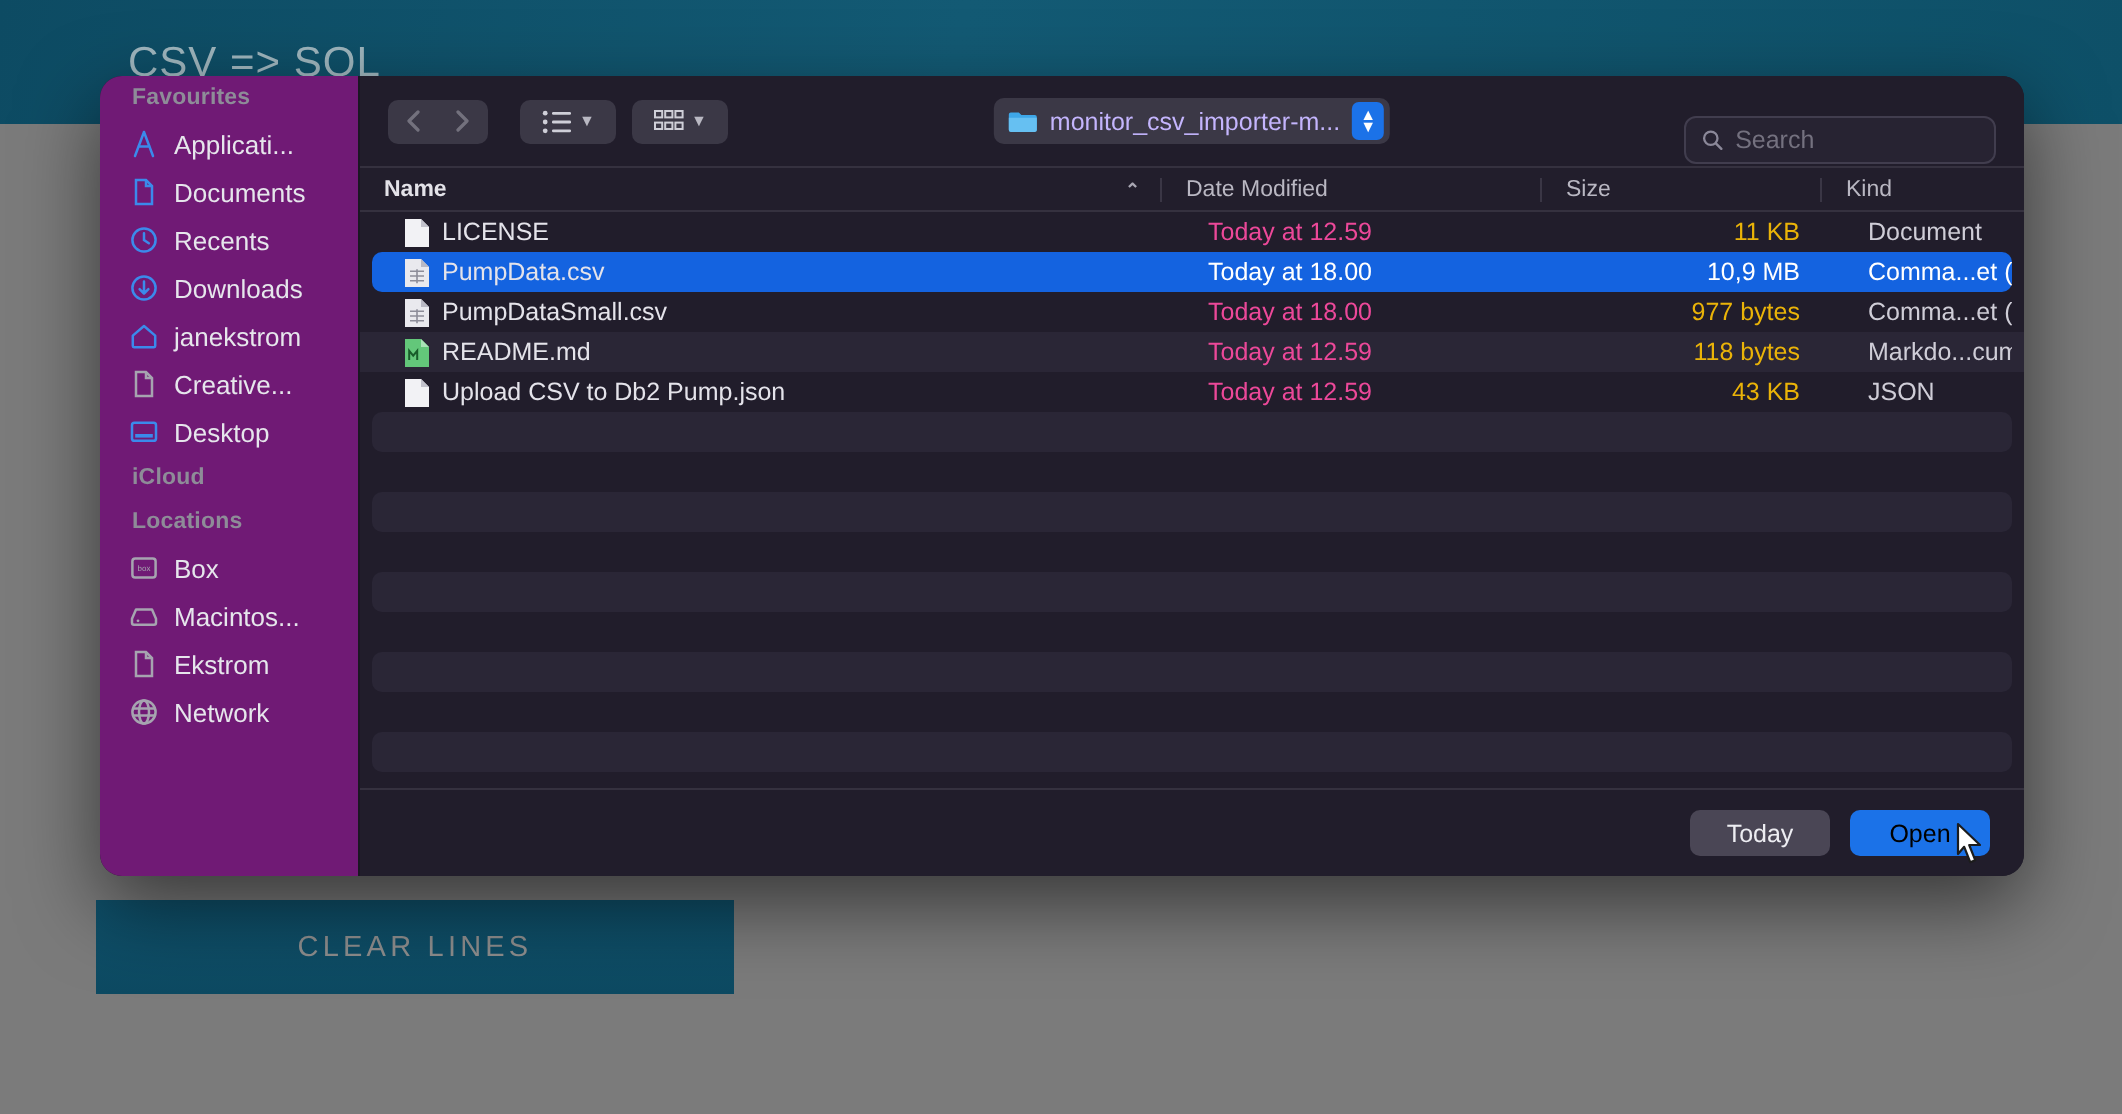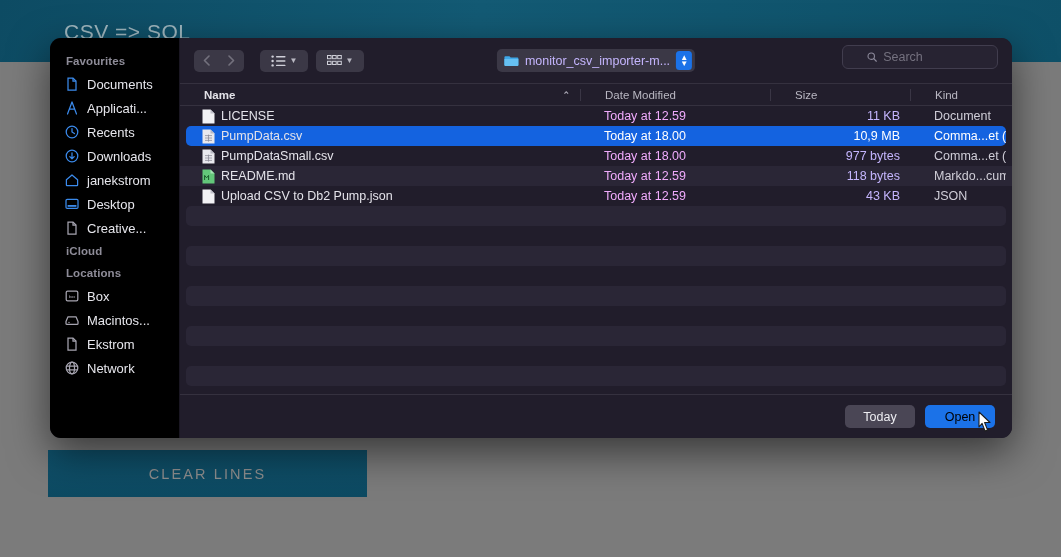--- a/index.html
+++ b/index.html
@@ -37,23 +37,22 @@
     background: #211d2b;
     border-radius: 11px;
     box-shadow: 0 14px 40px rgba(0,0,0,.55);
     overflow: hidden;
     display: flex;
   }
 
   
   .sidebar {
     width: 130px; height: 100%;
-    background: #000000;
+    background: #701a75;
     border-right: 1px solid #1a1722;
-    padding-top: 12px;
     flex: 0 0 130px;
     overflow: hidden;
   }
   .sb-group-title {
     color: #8e8c98; font-size: 11.5px; font-weight: bold;
     padding: 5px 0 5px 16px; letter-spacing: .1px;
   }
   .sb-item {
     display: flex; align-items: center; gap: 7px;
     height: 24px; padding-left: 14px;
@@ -99,41 +98,41 @@
     overflow: hidden; text-overflow: ellipsis; max-width: 150px;
   }
   .path-stepper {
     width: 16px; height: 19px; background: #1b72e8; border-radius: 3.5px;
     color: #fff; display: flex; flex-direction: column;
     align-items: center; justify-content: center; line-height: .72;
     font-size: 8px; flex: 0 0 16px;
   }
 
   .search-box {
-    position: absolute; right: 14px; top: 7px;
+    position: absolute; right: 14px; top: 20px;
     width: 156px; height: 24px;
     background: #272332; border: 1px solid #413d4e; border-radius: 6px;
-    display: flex; align-items: center; gap: 6px; padding: 0 24px;
+    display: flex; align-items: center; gap: 6px; padding: 0 8px;
   }
   .search-box input {
     background: none; border: none; outline: none;
     color: #d6d6de; font-size: 12.5px; width: 100%;
     font-family: "Liberation Sans", sans-serif;
   }
   .search-box input::placeholder { color: #74717f; }
 
   
   .col-head {
     display: flex; height: 23px; flex: 0 0 23px;
     background: #28243233; border-top: 1px solid #35313f;
     border-bottom: 1px solid #35313f;
     color: #b9b7c2; font-size: 11.5px;
     align-items: center;
   }
-  .col-head > div { padding-left: 24px; position: relative; }
+  .col-head > div { padding-left: 12px; position: relative; }
   .ch-name { width: 400px; color: #e3e2e8; font-weight: bold; }
   .ch-date { width: 190px; border-left: 1px solid #3a3645; }
   .ch-size { width: 140px; border-left: 1px solid #3a3645; }
   .ch-kind { flex: 1; border-left: 1px solid #3a3645; }
   .sort-arrow {
     position: absolute; right: 10px; top: 50%; transform: translateY(-50%);
     font-size: 9px; color: #a9a7b3;
   }
 
   
@@ -145,25 +144,25 @@
   .row.alt { background: #2a2636; }
   .row.selected .row-inner { background: #1463e0; }
   .row-inner {
     position: absolute; left: 6px; right: 6px; top: 0; bottom: 0;
     border-radius: 5px; display: flex; align-items: center;
   }
   .cell-name {
     width: 400px; display: flex; align-items: center; gap: 6px;
     padding-left: 16px; white-space: nowrap; overflow: hidden;
   }
-  .cell-date { width: 190px; padding-left: 18px; color: #f0abfc; }
+  .cell-date { width: 190px; padding-left: 18px; color: #ec4899; }
   .row.selected .cell-date,
   .row.selected .cell-size,
   .row.selected .cell-kind { color: #fff; }
-  .cell-size { width: 140px; padding-right: 16px; text-align: right; color: #c4b5fd; }
+  .cell-size { width: 140px; padding-right: 16px; text-align: right; color: #eab308; }
   .cell-kind { flex: 1; padding-left: 18px; color: #cfcdd7; overflow: hidden; white-space: nowrap; }
   .file-ico { width: 13px; height: 15px; flex: 0 0 13px; }
 
   .ph-row { height: 20px; position: relative; }
   .ph-row.alt::after {
     content: ""; position: absolute; left: 6px; right: 6px; top: 0; bottom: 0;
     background: #2a2636; border-radius: 5px;
   }
 
   
@@ -193,37 +192,37 @@
   <button class="clear-lines-btn">CLEAR LINES</button>
 </div>
 
 <div class="dialog">
 
   <div class="sidebar" id="sidebar">
       <div class="sb-group-title">Favourites</div>
       <div class="sb-item">
         <span class="sb-icon">
           <svg width="16" height="16" viewBox="0 0 16 16">
+            <path d="M8 2L3.5 14M8 2l4.5 12M5.2 9.2h5.6" fill="none" stroke="#3b8aeb" stroke-width="1.25" stroke-linecap="round"></path>
+          </svg>
+        </span>
+        <span>Applicati...</span>
+      </div>
+      <div class="sb-item">
+        <span class="sb-icon">
+          <svg width="16" height="16" viewBox="0 0 16 16">
             <path d="M4 2h5l3 3v9H4z" fill="none" stroke="#3b8aeb" stroke-width="1.25"></path>
             <path d="M9 2v3h3" fill="none" stroke="#3b8aeb" stroke-width="1.25"></path>
           </svg>
         </span>
         <span>Documents</span>
       </div>
       <div class="sb-item">
         <span class="sb-icon">
           <svg width="16" height="16" viewBox="0 0 16 16">
-            <path d="M8 2L3.5 14M8 2l4.5 12M5.2 9.2h5.6" fill="none" stroke="#3b8aeb" stroke-width="1.25" stroke-linecap="round"></path>
-          </svg>
-        </span>
-        <span>Applicati...</span>
-      </div>
-      <div class="sb-item">
-        <span class="sb-icon">
-          <svg width="16" height="16" viewBox="0 0 16 16">
             <circle cx="8" cy="8" r="5.8" fill="none" stroke="#3b8aeb" stroke-width="1.25"></circle>
             <path d="M8 4.6V8l2.4 1.6" fill="none" stroke="#3b8aeb" stroke-width="1.25" stroke-linecap="round"></path>
           </svg>
         </span>
         <span>Recents</span>
       </div>
       <div class="sb-item">
         <span class="sb-icon">
           <svg width="16" height="16" viewBox="0 0 16 16">
             <circle cx="8" cy="8" r="5.8" fill="none" stroke="#3b8aeb" stroke-width="1.25"></circle>
@@ -236,34 +235,34 @@
         <span class="sb-icon">
           <svg width="16" height="16" viewBox="0 0 16 16">
             <path d="M2.4 7.8L8 3l5.6 4.8V13a.6.6 0 01-.6.6H3a.6.6 0 01-.6-.6z" fill="none" stroke="#3b8aeb" stroke-width="1.25" stroke-linejoin="round"></path>
           </svg>
         </span>
         <span>janekstrom</span>
       </div>
       <div class="sb-item">
         <span class="sb-icon">
           <svg width="16" height="16" viewBox="0 0 16 16">
+            <path d="M4 2h5l3 3v9H4z" fill="none" stroke="#a6a4b0" stroke-width="1.25"></path>
+            <path d="M9 2v3h3" fill="none" stroke="#a6a4b0" stroke-width="1.25"></path>
+          </svg>
+        </span>
+        <span>Creative...</span>
+      </div>
+      <div class="sb-item">
+        <span class="sb-icon">
+          <svg width="16" height="16" viewBox="0 0 16 16">
             <rect x="2" y="3.4" width="12" height="9" rx="1.2" fill="none" stroke="#3b8aeb" stroke-width="1.25"></rect>
             <rect x="3.6" y="9" width="8.8" height="1.8" fill="#3b8aeb"></rect>
           </svg>
         </span>
         <span>Desktop</span>
-      </div>
-      <div class="sb-item">
-        <span class="sb-icon">
-          <svg width="16" height="16" viewBox="0 0 16 16">
-            <path d="M4 2h5l3 3v9H4z" fill="none" stroke="#a6a4b0" stroke-width="1.25"></path>
-            <path d="M9 2v3h3" fill="none" stroke="#a6a4b0" stroke-width="1.25"></path>
-          </svg>
-        </span>
-        <span>Creative...</span>
       </div>
       <div class="sb-group-title">iCloud</div>
       <div class="sb-group-title">Locations</div>
       <div class="sb-item">
         <span class="sb-icon">
           <svg width="16" height="16" viewBox="0 0 16 16">
             <rect x="2.2" y="3.2" width="11.6" height="9.6" rx="1.4" fill="none" stroke="#a6a4b0" stroke-width="1.25"></rect>
             <text x="8" y="9.6" font-size="4" fill="#a6a4b0" text-anchor="middle" font-family="Liberation Sans">box</text>
           </svg>
         </span>

